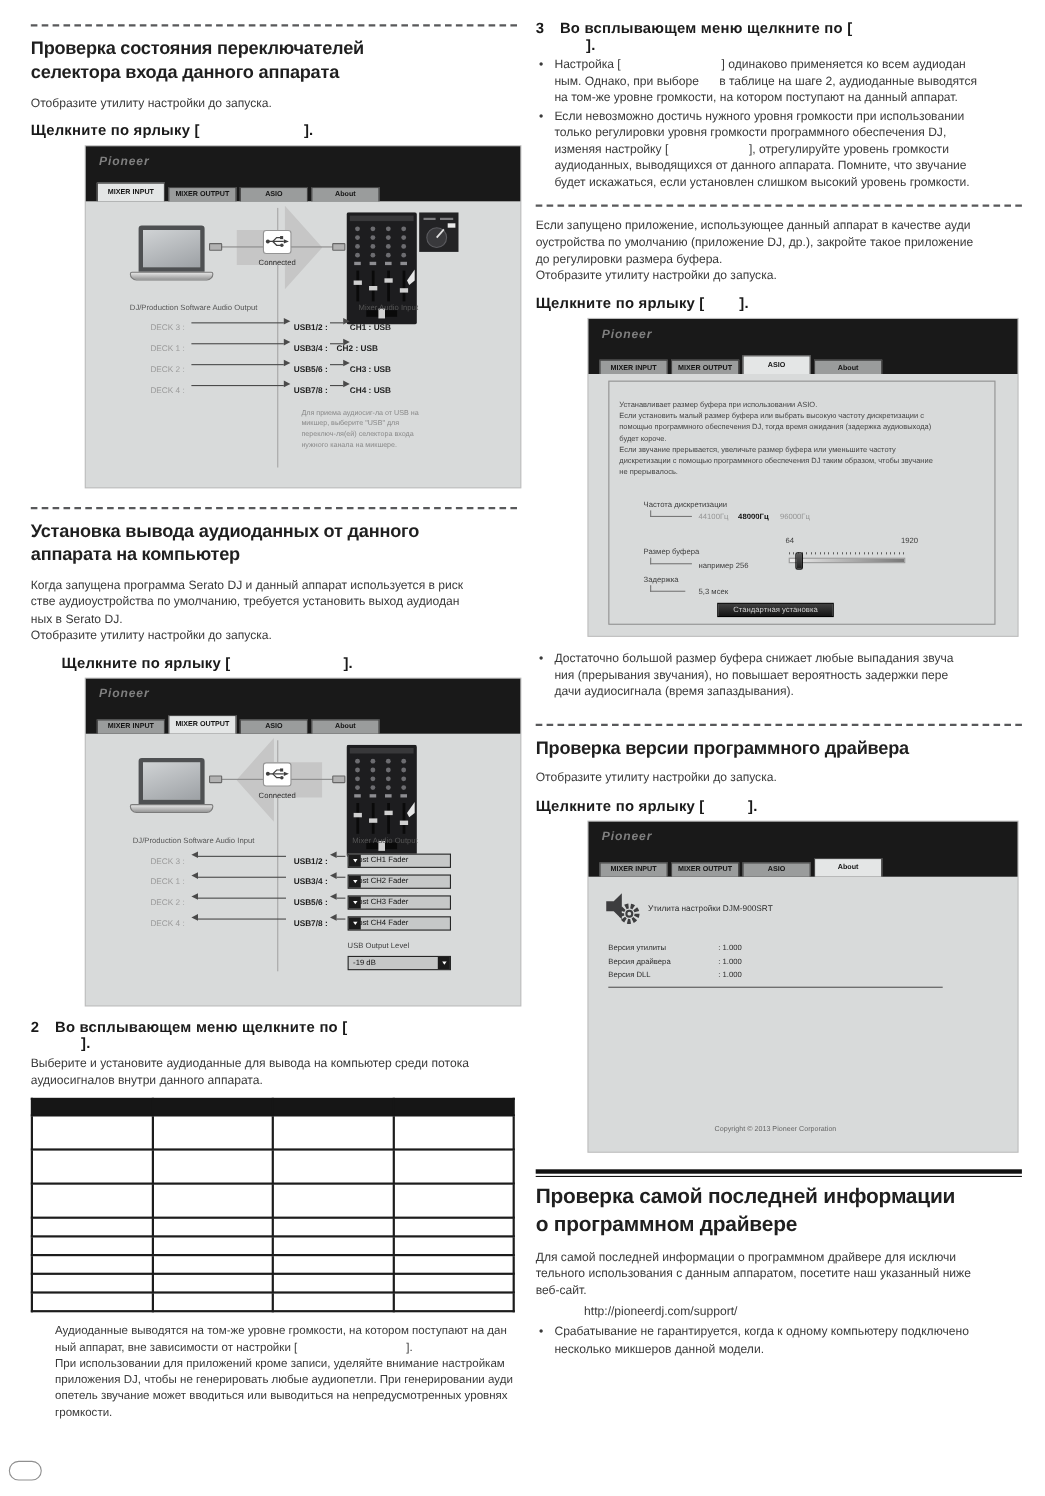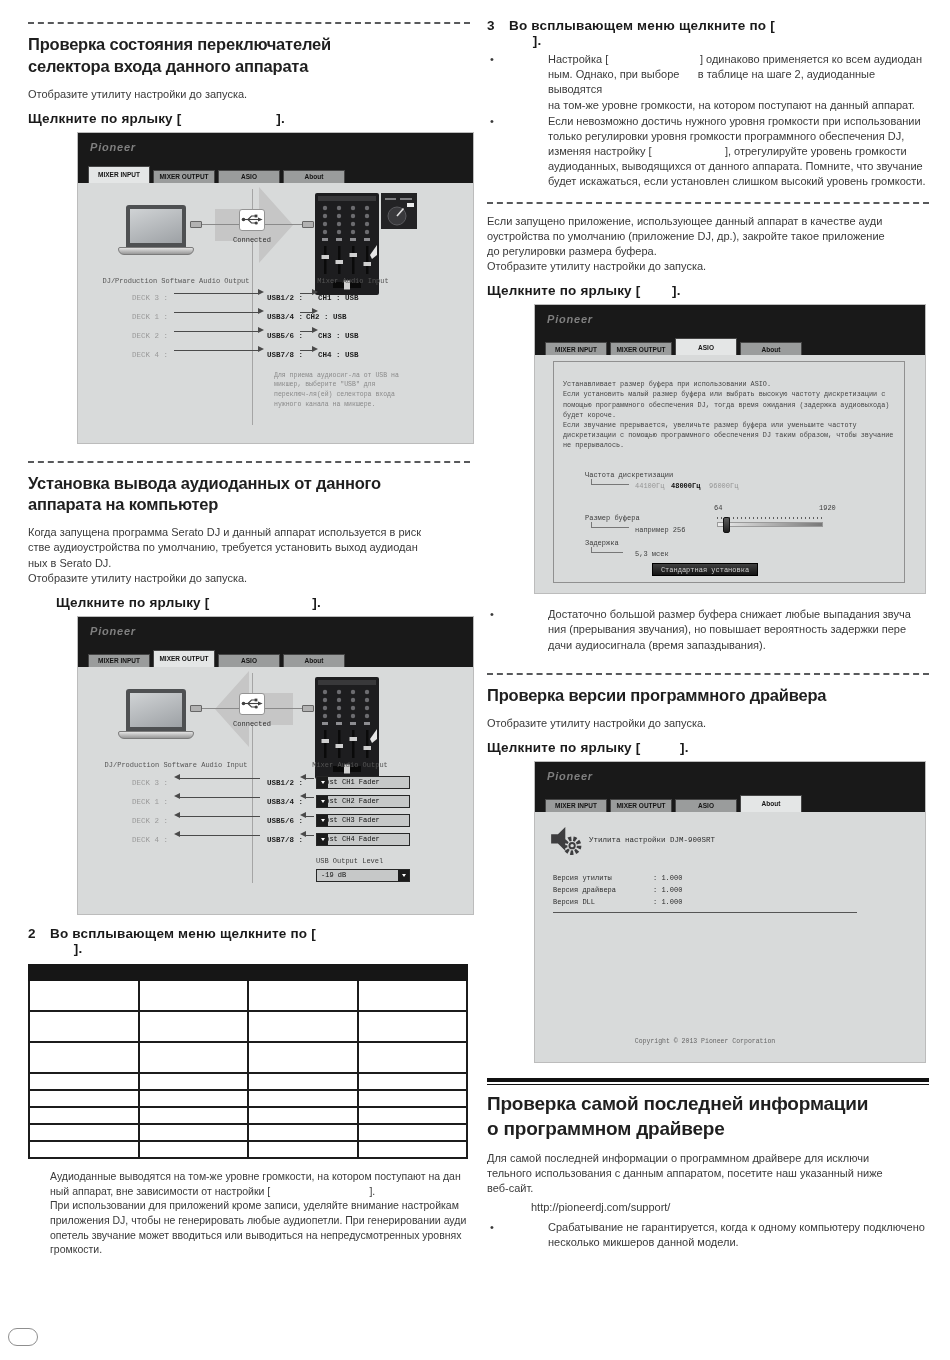--- a/index.html
+++ b/index.html
@@ -11,31 +11,31 @@
   .col-right { left:487px; top:18px; }
   .dashed { border-top:2px dashed #58595b; height:0; margin:8px 0 10px; }
   .h2 { font-size:16.5px; font-weight:bold; color:#1f1f1f; line-height:1.32; margin:2px 0 9px; letter-spacing:-0.2px; }
   .h1 { font-size:19px; font-weight:bold; color:#1f1f1f; line-height:1.32; margin:6px 0 10px; letter-spacing:-0.2px; }
   .body { font-size:11px; line-height:1.38; color:#3a3a3a; margin:0 0 4px; }
   .step { font-size:13.5px; font-weight:bold; color:#1a1a1a; margin:9px 0 7px; letter-spacing:0.2px; }
   .stepline { display:flex; font-size:13.5px; font-weight:bold; color:#1a1a1a; margin:12px 0 4px; letter-spacing:0.2px; }
   .snum { width:22px; flex:none; }
   .bullet { display:flex; font-size:11px; line-height:1.38; margin:1px 0; }
   .bm { width:17px; flex:none; padding-left:3px; }
-  .bt { flex:1;margin-left:44px; }
+  .bt { flex:1; }
   .footnote { font-size:10.5px; line-height:1.4; margin:10px 0 0 22px; color:#3a3a3a; }
   .thickrule { border-top:4px solid #111; border-bottom:1px solid #111; height:7px; margin:16px 0 2px; }
   
   .shot { position:relative; background:#d8dada; box-shadow:0 0 0 1px #bcbcbc; }
   .shot-head { position:absolute; top:0; left:0; right:0; height:50px; background:#191919; }
   .logo { position:absolute; top:8px; left:12px; font-size:11px; font-weight:bold; font-style:italic; color:#7f7f7f; letter-spacing:0.8px; }
   .tabs { position:absolute; left:10px; bottom:0; display:flex; align-items:flex-end; gap:3px; }
   .tab { width:62px; height:13px; background:#9a9c9c; border:1px solid #454545; border-bottom:none; font-size:6.5px; font-weight:bold; color:#141414; display:flex; align-items:center; justify-content:center; white-space:nowrap; }
   .tab.active { height:17px; background:#e4e6e6; }
-  .shot-body { position:absolute; top:50px; left:0; right:0; bottom:0;font-family:Liberation Mono, monospace; }
+  .shot-body { position:absolute; top:50px; left:0; right:0; bottom:0; }
   .vline { position:absolute; width:1px; background:#a5a5a5; }
   .laptop { position:absolute; }
   .lap-screen { width:60px; height:42px; background:linear-gradient(160deg,#d0d3d5,#9da1a5); border:4px solid #4e5052; border-radius:3px 3px 0 0; }
   .lap-base { width:76px; height:8px; margin-left:-8px; background:linear-gradient(#e3e3e3,#989898); border:1px solid #7b7b7b; border-radius:2px 2px 6px 6px; }
   .bigarrow { position:absolute; }
   .cable { position:absolute; height:1px; background:#8a8a8a; }
   .plug { position:absolute; width:12px; height:7px; background:#b2b2b2; border:1px solid #666; border-radius:1px; }
   .usbbox { position:absolute; width:26px; height:22px; background:#fff; border:1px solid #949494; border-radius:3px; display:flex; align-items:center; justify-content:center; }
   .connlbl { position:absolute; font-size:7px; color:#2e2e2e; text-align:center; }
   .dgm-label { position:absolute; font-size:7px; color:#555; text-align:center; }
@@ -350,20 +350,22 @@
         <span class="sc"></span>
       </div>
     </div>
   </div>
 
   <div class="stepline">
     <span class="snum">2</span>
     <span class="pre">Во всплывающем меню щелкните по [
       ].</span>
   </div>
+  <p class="body pre">Выберите и установите аудиоданные для вывода на компьютер среди потока
+аудиосигналов внутри данного аппарата.</p>
 
   <table class="blank">
     <tbody>
         <tr>
           <th></th>
           <th></th>
           <th></th>
           <th></th>
         </tr>
     <tr class="tall">

